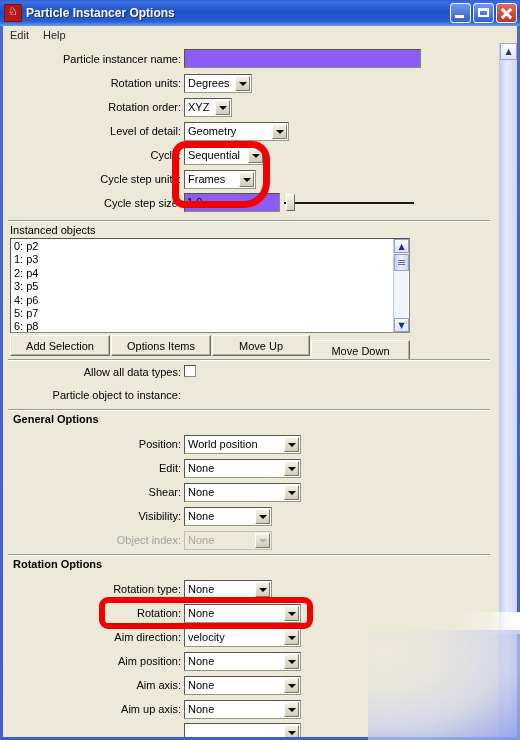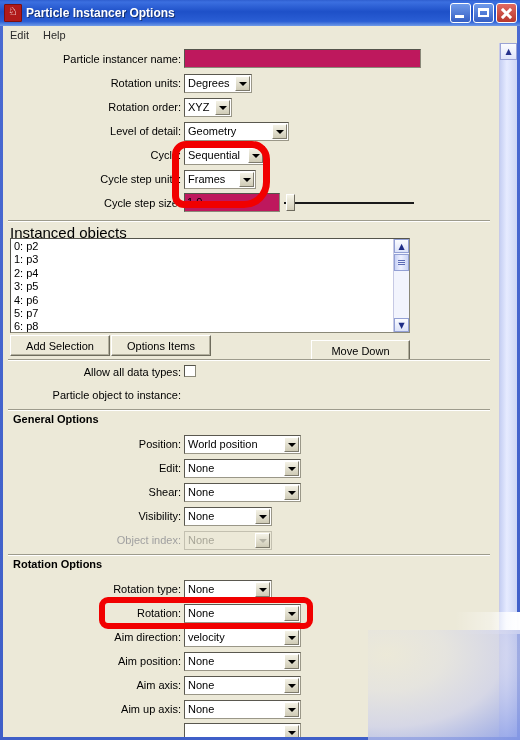--- a/index.html
+++ b/index.html
@@ -89,21 +89,21 @@
   .row{position:absolute;height:20px;display:flex;align-items:center;}
   .lbl{
     position:absolute;right:0;top:0;white-space:nowrap;
     font-size:11px;color:#000;line-height:20px;
   }
   .lbl.dis{color:#a0a0a0;}
 
   .field-col{position:absolute;left:181px;top:0;}
 
   .textinput{
-    height:19px;background:#be185d;border:1px solid #8a8878;
+    height:19px;background:#8b5cf6;border:1px solid #8a8878;
     border-top-color:#55544b;border-left-color:#55544b;
     box-sizing:border-box;font-size:11px;line-height:17px;
     padding:0 2px;color:#000;overflow:hidden;white-space:nowrap;
   }
 
   .combo{
     height:19px;background:#fff;border:1px solid #9a9788;
     border-top-color:#5a584f;border-left-color:#5a584f;
     box-sizing:border-box;position:relative;
     font-size:11px;line-height:17px;padding-left:3px;color:#000;
@@ -139,21 +139,21 @@
     position:absolute;top:1px;width:9px;height:17px;
     background:linear-gradient(to bottom,#f6f4e8,#d3cfba);
     border:1px solid #fff;border-right-color:#6e6b5e;border-bottom-color:#6e6b5e;
     box-sizing:border-box;
   }
 
   
   .sep{position:absolute;height:1px;background:#9d9b8c;}
   .sep2{position:absolute;height:1px;background:#ffffff;}
   .grouphdr{position:absolute;font-weight:bold;font-size:11px;color:#000;}
-  .grouplabel{position:absolute;font-size:15px;color:#000;}
+  .grouplabel{position:absolute;font-size:11px;color:#000;}
 
   
   .listbox{
     position:absolute;background:#fff;
     border:1px solid #8a8878;border-top-color:#55544b;border-left-color:#55544b;
     box-sizing:border-box;overflow:hidden;
   }
   .listrow{
     font-size:11px;line-height:13.4px;padding-left:3px;color:#000;white-space:nowrap;
   }
@@ -317,20 +317,21 @@
         </div>
         <div class="list-scroll">
           <div class="ls-btn" style="top:0;">▲</div>
           <div class="ls-thumb" style="top:15px;height:17px;"></div>
           <div class="ls-btn" style="bottom:0;">▼</div>
         </div>
       </div>
 
       <div class="btn" style="left:7px;top:292px;width:100px;">Add Selection</div>
       <div class="btn" style="left:108px;top:292px;width:100px;">Options Items</div>
+      <div class="btn" style="left:209px;top:292px;width:98px;">Move Up</div>
       <div class="btn" style="left:308px;top:297px;width:99px;">Move Down</div>
 
       <div class="sep" style="left:5px;top:316px;width:482px;"></div>
       <div class="sep2" style="left:5px;top:317px;width:482px;"></div>
 
       <div class="row" style="left:0;top:319px;width:470px;">
         <span class="lbl" style="right:292px;">Allow all data types:</span>
         <div class="checkbox field-col" style="top:3px;"></div>
       </div>
 

